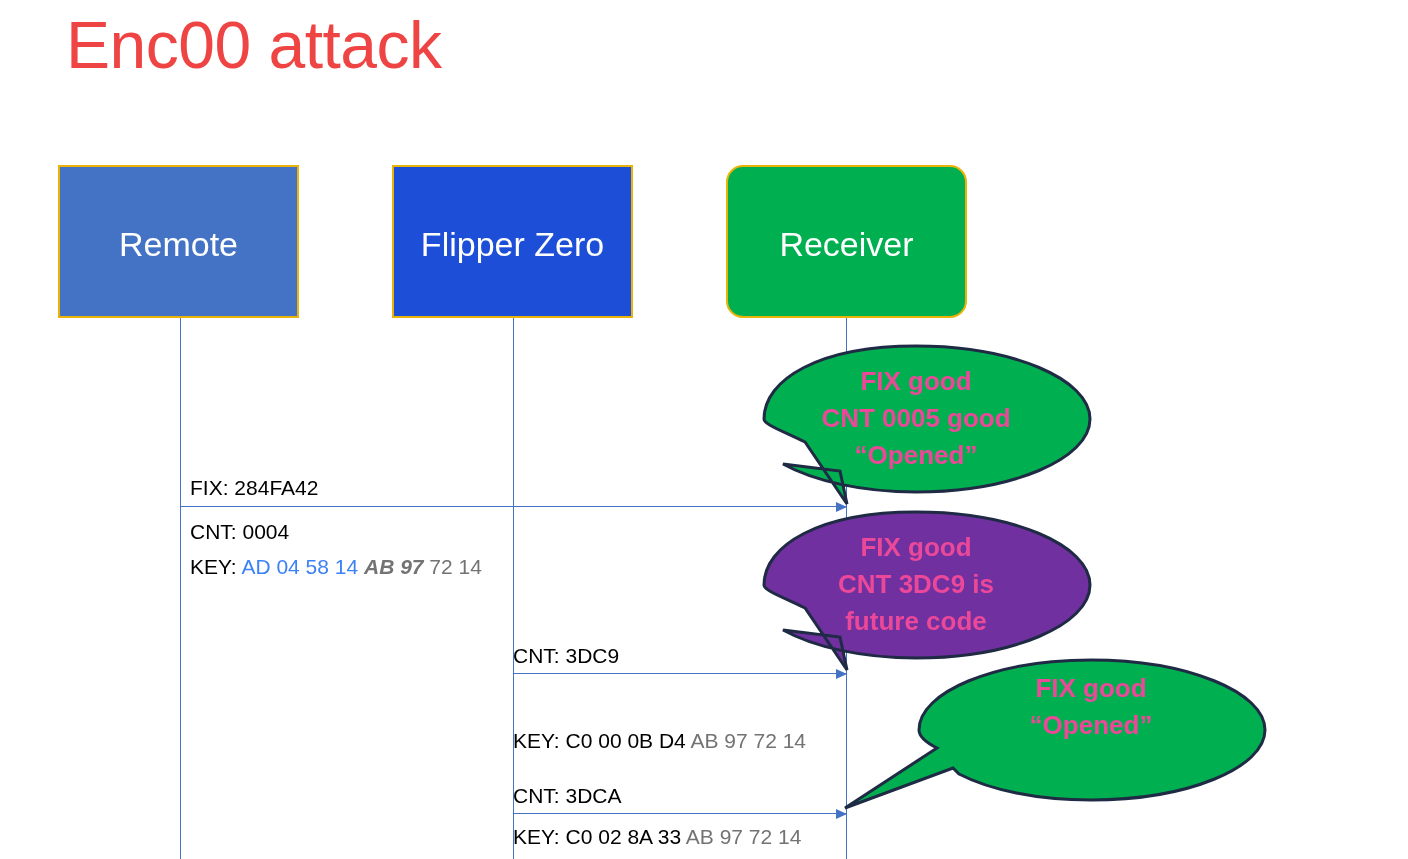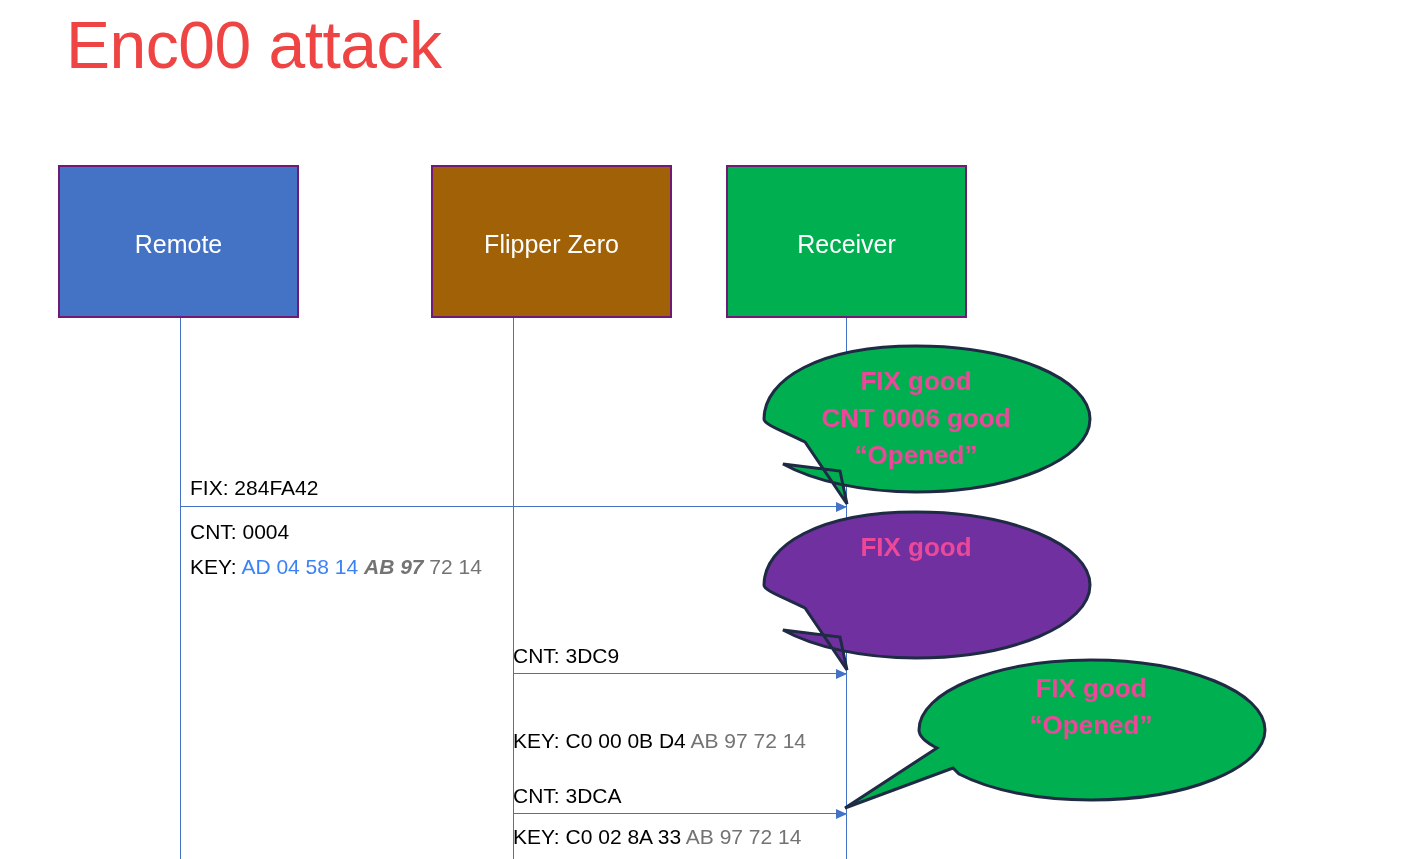--- a/index.html
+++ b/index.html
@@ -27,23 +27,23 @@
     letter-spacing: -0.5px;
     color: #ef4444;
     white-space: nowrap;
     font-stretch: condensed;
   }
 
   
   .actor-box {
     position: absolute;
     box-sizing: border-box;
-    border: 2px solid #701a75;
+    border: 2px solid #eab308;
     color: #ffffff;
-    font-size: 25px;
+    font-size: 34px;
     display: flex;
     align-items: center;
     justify-content: center;
     padding-top: 6px;
   }
   #actor-remote   { left: 58px;  top: 165px; width: 241px; height: 153px; }
   #actor-flipper  { left: 392px; top: 165px; width: 241px; height: 153px; }
   #actor-receiver { left: 726px; top: 165px; width: 241px; height: 153px; }
 
   
@@ -123,24 +123,24 @@
   #callout-3 .callout-text { top: 10px; left: 72px; width: 348px; }
 </style>
 </head>
 <body>
 
 <div id="slide-title">Enc00 attack</div>
 
 <div class="actor-box" id="actor-remote" style="background:#4472C4;">
   <span>Remote</span>
 </div>
-<div class="actor-box" id="actor-flipper" style="background:#a16207;margin-left:39px;">
+<div class="actor-box" id="actor-flipper" style="background:#1d4ed8;">
   <span>Flipper Zero</span>
 </div>
-<div class="actor-box" id="actor-receiver" style="background:#00B050;">
+<div class="actor-box" id="actor-receiver" style="background:#00B050;border-radius:17px;">
   <span>Receiver</span>
 </div>
 
 <div class="lifeline" id="lifeline-remote"></div>
 <div class="lifeline" id="lifeline-flipper"></div>
 <div class="lifeline" id="lifeline-receiver"></div>
 
 <div class="msg-text" id="msg-1-fix">FIX: 284FA42</div>
 <div class="msg-arrow" id="arrow-1"></div>
 <div class="msg-text" id="msg-1-cnt">CNT: 0004</div>
@@ -153,31 +153,33 @@
 <div class="msg-text" id="msg-3-cnt">CNT: 3DCA</div>
 <div class="msg-arrow" id="arrow-3"></div>
 <div class="msg-text" id="msg-3-key"><span>KEY: C0 02 8A 33 </span><span class="k-green">AB 97 72 14</span></div>
 
 <div class="callout" id="callout-1">
   <svg width="348" height="165" viewBox="0 0 348 165">
     <path d="M 174 0 C 270 0 348 33 348 73 C 348 113 270 146 174 146 C 120 146 72 135 41 118 L 98 125 L 105 158 L 63 96 C 36 83 22 78 22 73 C 22 33 78 0 174 0 Z" fill="#00B050" stroke="#1F2A44" stroke-width="3"></path>
   </svg>
   <div class="callout-text">
     <div>FIX good</div>
-    <div>CNT 0006 good</div>
+    <div>CNT 0005 good</div>
     <div>“Opened”</div>
   </div>
 </div>
 
 <div class="callout" id="callout-2">
   <svg width="348" height="165" viewBox="0 0 348 165">
     <path d="M 174 0 C 270 0 348 33 348 73 C 348 113 270 146 174 146 C 120 146 72 135 41 118 L 98 125 L 105 158 L 63 96 C 36 83 22 78 22 73 C 22 33 78 0 174 0 Z" fill="#7030A0" stroke="#1F2A44" stroke-width="3"></path>
   </svg>
   <div class="callout-text">
     <div>FIX good</div>
+    <div>CNT 3DC9 is</div>
+    <div>future code</div>
   </div>
 </div>
 
 <div class="callout" id="callout-3">
   <svg width="420" height="160" viewBox="0 0 420 160">
     <path d="M 246 0 C 342 0 420 32 420 70 C 420 108 342 140 246 140 C 192 140 145 130 114 114 L 108 108 L 0 148 L 92 88 C 80 82 74 76 74 70 C 74 32 150 0 246 0 Z" fill="#00B050" stroke="#1F2A44" stroke-width="3"></path>
   </svg>
   <div class="callout-text">
     <div>FIX good</div>
     <div>“Opened”</div>

